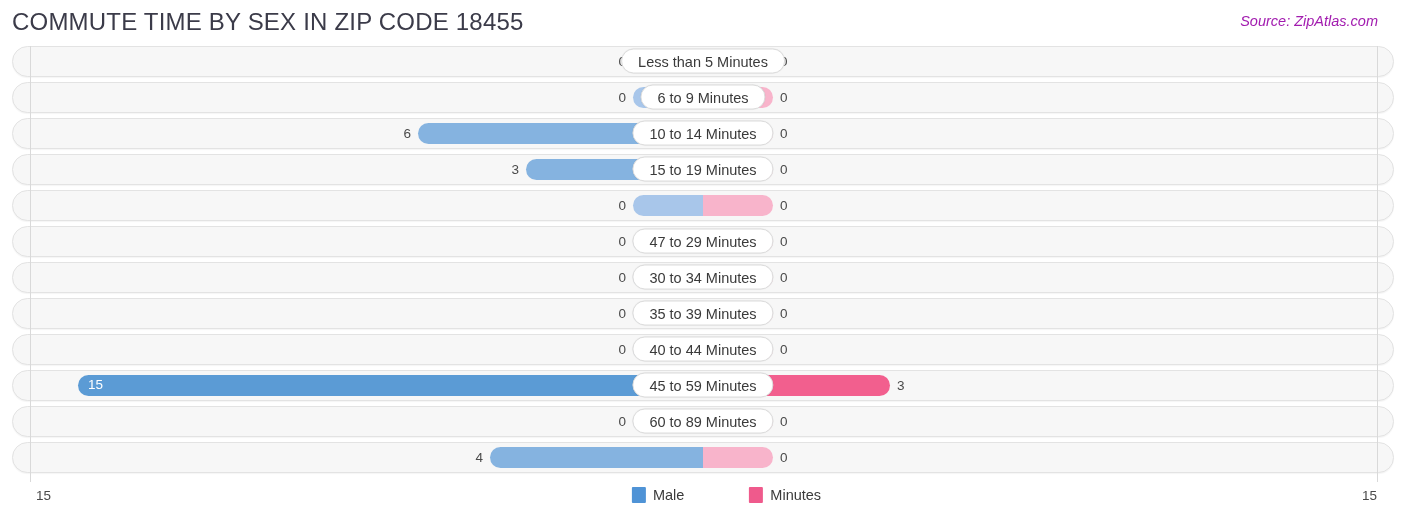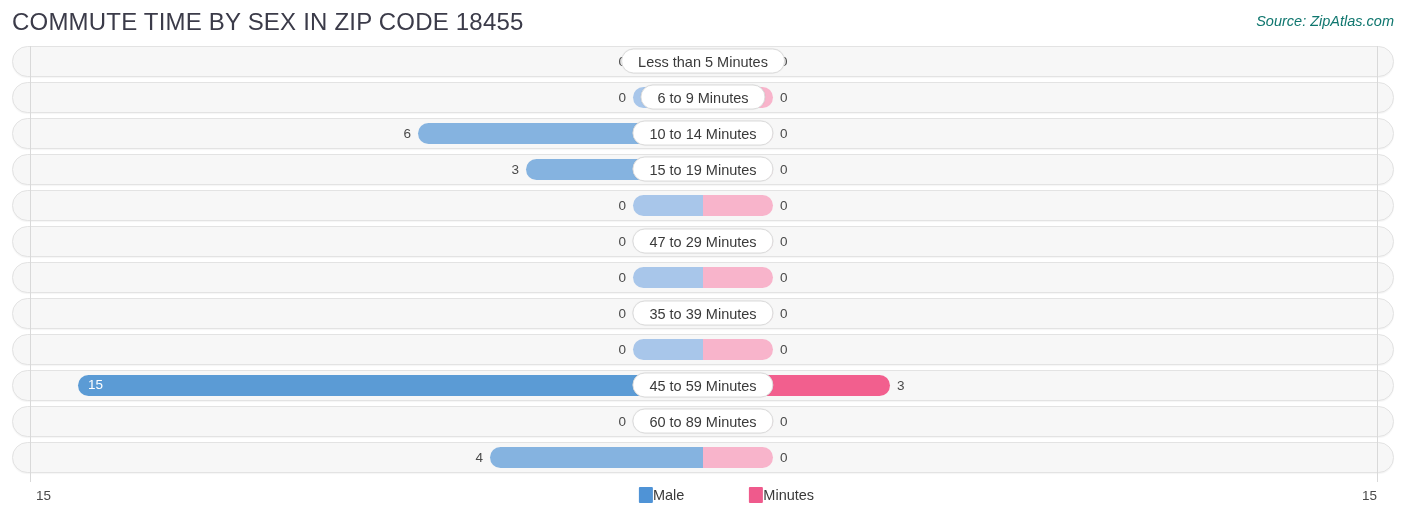--- a/index.html
+++ b/index.html
@@ -27,25 +27,25 @@
     left: 12px;
     top: 8px;
     font-size: 24px;
     letter-spacing: 0.2px;
     color: #3b3b49;
     font-weight: 400;
     white-space: nowrap;
   }
   .source {
     position: absolute;
-    right: 12px;
+    right: 28px;
     top: 13px;
     font-size: 14.5px;
     font-style: italic;
-    color: #0f766e;
+    color: #a21caf;
     white-space: nowrap;
   }
 
   
   .plot {
     position: absolute;
     left: 0;
     top: 46px;
     width: 1406px;
     height: 436px;
@@ -176,20 +176,21 @@
     left: 50%;
     top: 5px;
     transform: translateX(-50%);
     display: flex;
     align-items: center;
     gap: 18px;
   }
   .legend-item {
     display: flex;
     align-items: center;
+    gap: 7px;
     font-size: 14.5px;
     color: #3a3a3a;
     white-space: nowrap;
     padding-left: 47px;
   }
   .swatch {
     width: 14px;
     height: 16px;
     flex: 0 0 auto;
     border-radius: 1px;
@@ -288,20 +289,21 @@
         <div class="row-inner">
           <div class="half half-left">
             <span class="val val-left">0</span>
             <div class="bar bar-male" style="width: 70px;"></div>
           </div>
           <div class="half half-right">
             <div class="bar bar-female" style="width: 70px;"></div>
             <span class="val val-right">0</span>
           </div>
         </div>
+        <div class="label-pill">30 to 34 Minutes</div>
       </div>
       <div class="row">
         <div class="row-inner">
           <div class="half half-left">
             <span class="val val-left">0</span>
             <div class="bar bar-male" style="width: 70px;"></div>
           </div>
           <div class="half half-right">
             <div class="bar bar-female" style="width: 70px;"></div>
             <span class="val val-right">0</span>
@@ -313,20 +315,21 @@
         <div class="row-inner">
           <div class="half half-left">
             <span class="val val-left">0</span>
             <div class="bar bar-male" style="width: 70px;"></div>
           </div>
           <div class="half half-right">
             <div class="bar bar-female" style="width: 70px;"></div>
             <span class="val val-right">0</span>
           </div>
         </div>
+        <div class="label-pill">40 to 44 Minutes</div>
       </div>
       <div class="row">
         <div class="row-inner">
           <div class="half half-left">
             <div class="bar bar-male hi-male" style="width: 625px;">
               <span class="val-inside">15</span>
             </div>
           </div>
           <div class="half half-right">
             <div class="bar bar-female hi-female" style="width: 187px;"></div>

